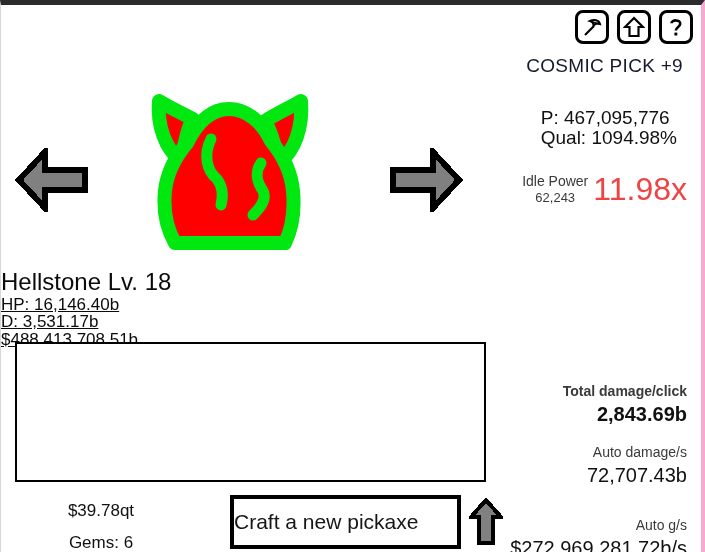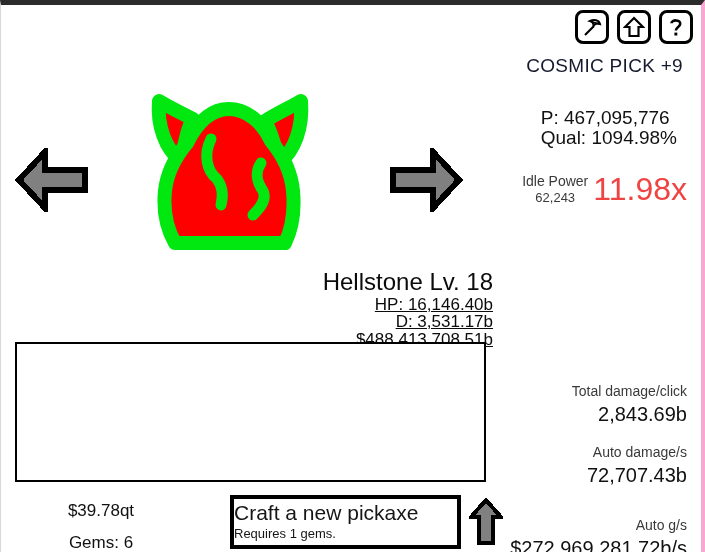--- a/index.html
+++ b/index.html
@@ -103,21 +103,21 @@
     color: #3a3a3a;
     display: block;
     line-height: 1.25;
   }
   .stat-stack .val {
     font-size: 20px;
     color: #111111;
     display: block;
     line-height: 1.3;
   }
-  #stat-total { top: 378px; }
+  #stat-total { top: 378px; font-weight: bold; }
   #stat-auto-dmg { top: 439px; }
   #stat-auto-g { top: 512px; }
 
   
   .nav-arrow {
     position: absolute;
     top: 143px;
     cursor: pointer;
   }
   #arrow-left  { left: 14px; }
@@ -130,21 +130,21 @@
     top: 74px;
     cursor: pointer;
   }
 
   
   .monster-info {
     position: absolute;
     left: 0;
     top: 264px;
     width: 492px;
-    text-align: right;
+    text-align: left;
     color: #0b0b0b;
     white-space: nowrap;
   }
   .monster-name {
     font-size: 24px;
     line-height: 1.12;
     display: block;
   }
   .monster-line {
     font-size: 17px;
@@ -331,21 +331,20 @@
 
   <div id="log-panel"></div>
 
   <div class="wallet">
     <span>$39.78qt</span>
     <span>Gems: 6</span>
   </div>
 
   <div id="craft-button">
     <div class="craft-main">Craft a new pickaxe</div>
-    <div class="craft-sub">Requires 1 gems.</div>
   </div>
 
   <div id="craft-upgrade-arrow">
     <span>
       <svg width="34" height="50" viewBox="0 0 34 50" shape-rendering="crispEdges">
         <path d="M17 3 L32 20 L24 20 L24 46 L10 46 L10 20 L2 20 Z" fill="#808080" stroke="#000000" stroke-width="4" stroke-linejoin="miter"></path>
       </svg>
     </span>
   </div>
 

